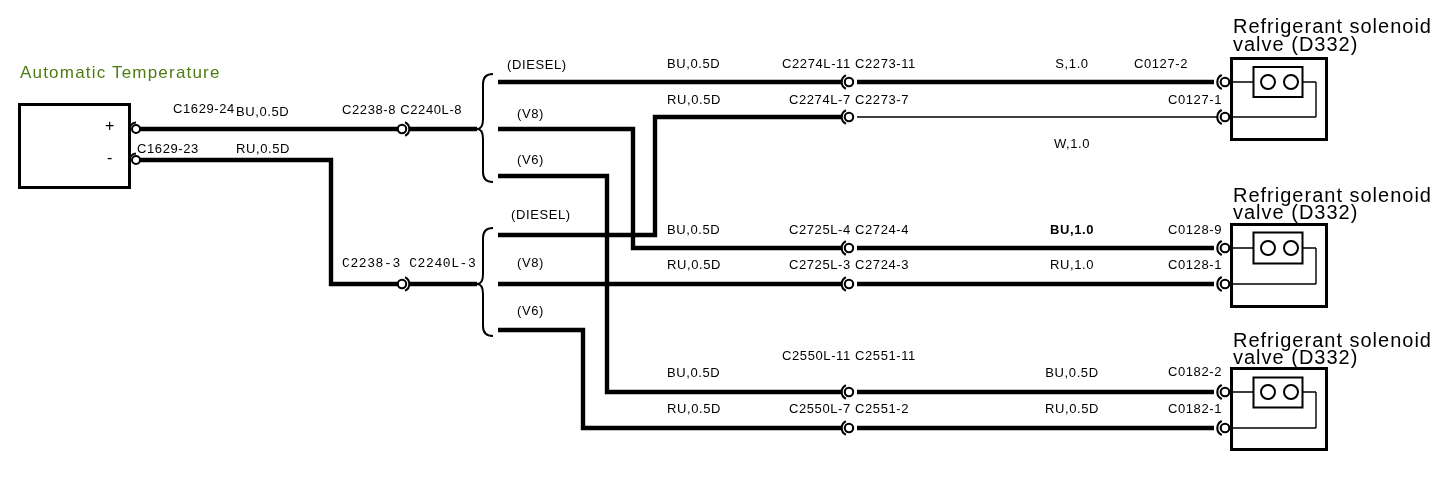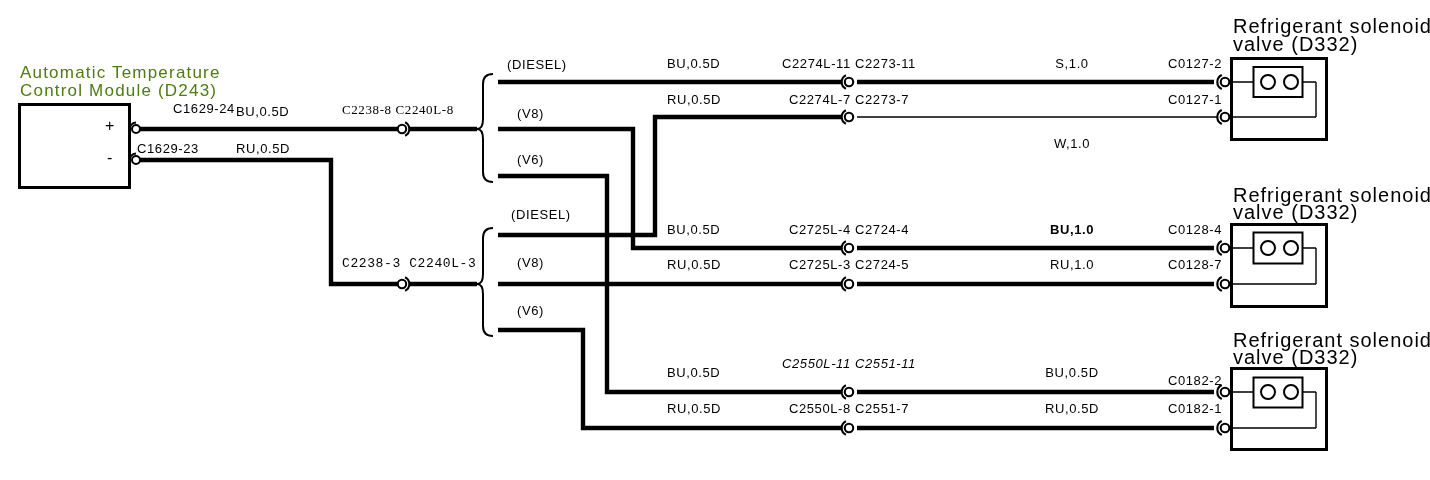--- a/index.html
+++ b/index.html
@@ -124,67 +124,66 @@
     <g stroke="#000" fill="none">
       <path d="M1231 392 H1253.5 M1302.5 392 H1316 M1316 392 V428 M1231 428 H1316" stroke-width="1.4"></path>
       <rect x="1231.5" y="368.5" width="95" height="81" stroke-width="3"></rect>
       <rect x="1253.5" y="377.5" width="49" height="30" stroke-width="2"></rect>
       <circle cx="1268" cy="392" r="7" stroke-width="2" fill="#fff"></circle>
       <circle cx="1291" cy="392" r="7" stroke-width="2" fill="#fff"></circle>
     </g>
   </svg>
 
   <div class="title" style="left:20px;top:64px;">Automatic Temperature</div>
-  <div class="title" style="left:20px;top:82px;">Control Module (D243)</div>
 
   <div class="term" style="left:105px;top:118px;">+</div>
   <div class="term" style="left:107px;top:150px;">-</div>
 
   <div class="lbl" style="left:137px;top:101px;margin-left:36px;">C1629-24</div>
   <div class="lbl" style="left:236px;top:104px;">BU,0.5D</div>
   <div class="lbl" style="left:137px;top:141px;">C1629-23</div>
   <div class="lbl" style="left:236px;top:141px;">RU,0.5D</div>
 
-  <div class="lbl" style="left:342px;top:102px;font-family:Liberation Serif, serif;">C2238-8 C2240L-8</div>
+  <div class="lbl" style="left:342px;top:102px;">C2238-8 C2240L-8</div>
   <div class="lbl" style="left:342px;top:256px;font-family:Liberation Mono, monospace;">C2238-3 C2240L-3</div>
 
   <div class="lbl" style="left:507px;top:57px;">(DIESEL)</div>
   <div class="lbl" style="left:517px;top:106px;">(V8)</div>
   <div class="lbl" style="left:517px;top:152px;">(V6)</div>
   <div class="lbl" style="left:511px;top:207px;">(DIESEL)</div>
   <div class="lbl" style="left:517px;top:255px;">(V8)</div>
   <div class="lbl" style="left:517px;top:303px;">(V6)</div>
 
   <div class="lbl" style="left:667px;top:56px;">BU,0.5D</div>
   <div class="lbl ctr" style="left:775px;top:56px;width:148px;">C2274L-11 C2273-11</div>
   <div class="lbl ctr" style="left:1033px;top:56px;width:78px;">S,1.0</div>
-  <div class="lbl rgt" style="left:1150px;top:56px;width:72px;">C0127-2</div>
+  <div class="lbl rgt" style="left:1116px;top:56px;width:72px;">C0127-2</div>
 
   <div class="lbl" style="left:667px;top:92px;">RU,0.5D</div>
   <div class="lbl ctr" style="left:775px;top:92px;width:148px;">C2274L-7 C2273-7</div>
   <div class="lbl ctr" style="left:1033px;top:92px;width:78px;margin-top:44px;">W,1.0</div>
   <div class="lbl rgt" style="left:1150px;top:92px;width:72px;">C0127-1</div>
 
   <div class="lbl" style="left:667px;top:222px;">BU,0.5D</div>
   <div class="lbl ctr" style="left:775px;top:222px;width:148px;">C2725L-4 C2724-4</div>
   <div class="lbl ctr" style="left:1033px;top:222px;width:78px;font-weight:bold;">BU,1.0</div>
-  <div class="lbl rgt" style="left:1150px;top:222px;width:72px;">C0128-4</div>
+  <div class="lbl rgt" style="left:1150px;top:222px;width:72px;">C0128-9</div>
 
   <div class="lbl" style="left:667px;top:257px;">RU,0.5D</div>
-  <div class="lbl ctr" style="left:775px;top:257px;width:148px;">C2725L-3 C2724-5</div>
+  <div class="lbl ctr" style="left:775px;top:257px;width:148px;">C2725L-3 C2724-3</div>
   <div class="lbl ctr" style="left:1033px;top:257px;width:78px;">RU,1.0</div>
-  <div class="lbl rgt" style="left:1150px;top:257px;width:72px;">C0128-7</div>
+  <div class="lbl rgt" style="left:1150px;top:257px;width:72px;">C0128-1</div>
 
   <div class="lbl" style="left:667px;top:365px;">BU,0.5D</div>
-  <div class="lbl ctr" style="left:775px;top:356px;width:148px;font-style:italic;">C2550L-11 C2551-11</div>
+  <div class="lbl ctr" style="left:775px;top:348px;width:148px;">C2550L-11 C2551-11</div>
   <div class="lbl ctr" style="left:1033px;top:365px;width:78px;">BU,0.5D</div>
-  <div class="lbl rgt" style="left:1150px;top:373px;width:72px;">C0182-2</div>
+  <div class="lbl rgt" style="left:1150px;top:364px;width:72px;">C0182-2</div>
 
   <div class="lbl" style="left:667px;top:401px;">RU,0.5D</div>
-  <div class="lbl ctr" style="left:775px;top:401px;width:148px;">C2550L-8 C2551-7</div>
+  <div class="lbl ctr" style="left:775px;top:401px;width:148px;">C2550L-7 C2551-2</div>
   <div class="lbl ctr" style="left:1033px;top:401px;width:78px;">RU,0.5D</div>
   <div class="lbl rgt" style="left:1150px;top:401px;width:72px;">C0182-1</div>
 
   <div class="vtitle" style="left:1233px;top:18px;">Refrigerant solenoid</div>
   <div class="vtitle" style="left:1233px;top:36px;">valve (D332)</div>
   <div class="vtitle" style="left:1233px;top:187px;">Refrigerant solenoid</div>
   <div class="vtitle" style="left:1233px;top:204px;">valve (D332)</div>
   <div class="vtitle" style="left:1233px;top:332px;">Refrigerant solenoid</div>
   <div class="vtitle" style="left:1233px;top:349px;">valve (D332)</div>
 

